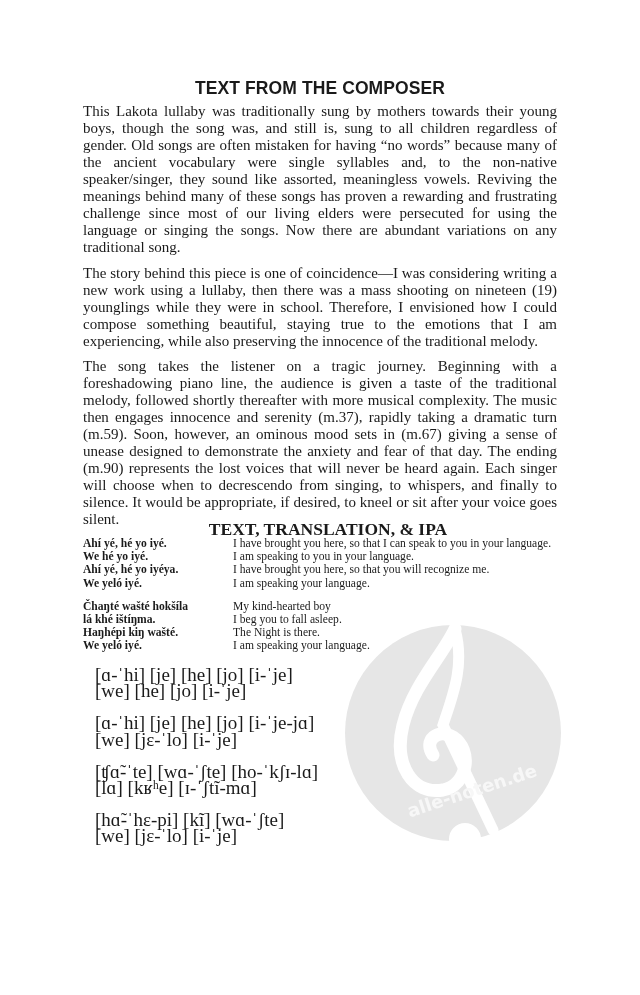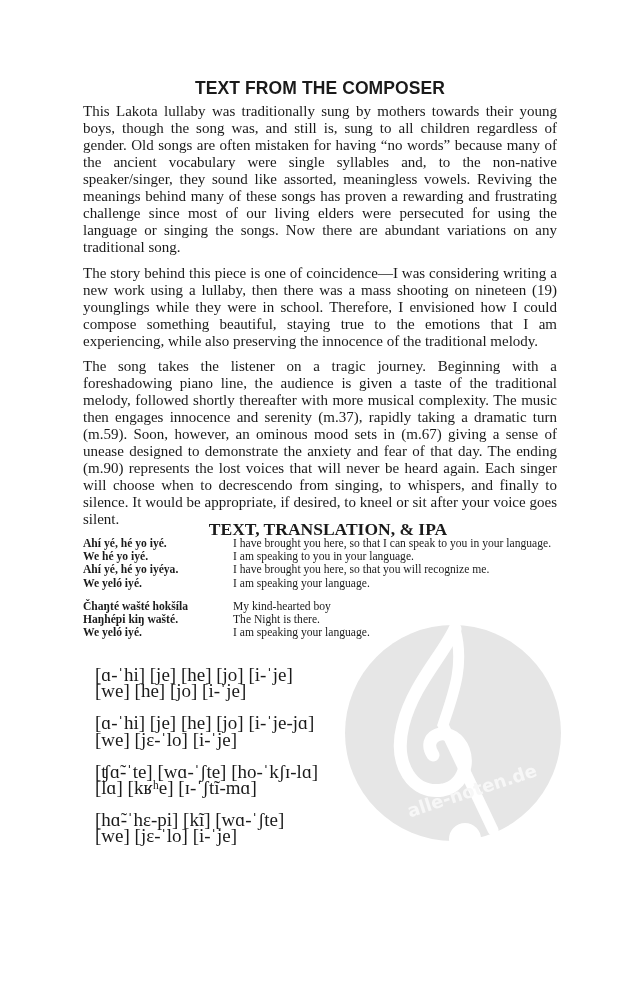--- a/index.html
+++ b/index.html
@@ -78,20 +78,24 @@
         <span class="lakota">We yeló iyé.</span>
         <span class="eng">I am speaking your language.</span>
       </div>
     </div>
     <div class="stanza">
       <div class="lrow">
         <span class="lakota">Čhaŋté wašté hokšíla</span>
         <span class="eng">My kind-hearted boy</span>
       </div>
       <div class="lrow">
+        <span class="lakota">lá khé ištíŋma.</span>
+        <span class="eng">I beg you to fall asleep.</span>
+      </div>
+      <div class="lrow">
         <span class="lakota">Haŋhépi kiŋ wašté.</span>
         <span class="eng">The Night is there.</span>
       </div>
       <div class="lrow">
         <span class="lakota">We yeló iyé.</span>
         <span class="eng">I am speaking your language.</span>
       </div>
     </div>
   </div>
 

